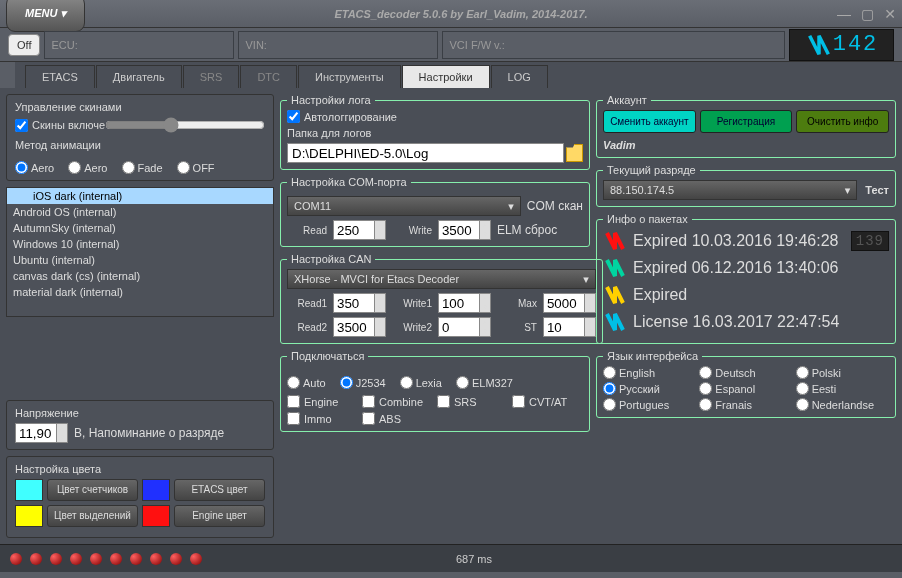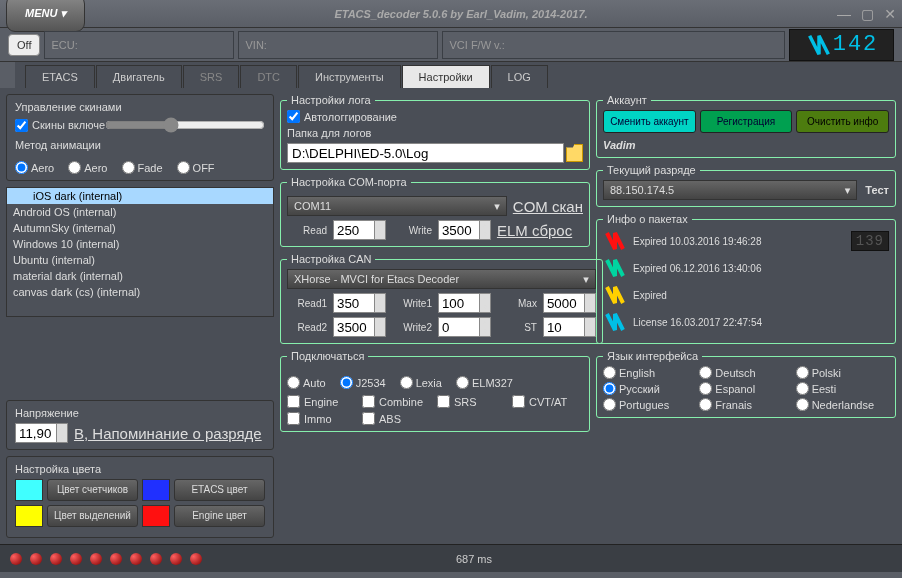--- a/index.html
+++ b/index.html
@@ -47,33 +47,33 @@
 .color-row { display: flex; gap: 4px; margin-bottom: 4px; border-radius: 6px; }
 .color-swatch { width: 28px; height: 22px; border: 1px solid #333; cursor: pointer; }
 .color-btn { flex: 1; background: linear-gradient(#666,#444); border: 1px solid #333; color: #ddd; padding: 4px 4px; border-radius: 3px; cursor: pointer; text-align: center; font-size: 10px; }
 .text-input { background: #fff; border: 1px solid #888; padding: 2px 4px; color: #000; width: 100%; height: 20px; }
 .folder-row { display: flex; align-items: center; gap: 2px; }
 .folder-icon { width: 18px; height: 18px; background: #ffd966; border: 1px solid #cc9900; cursor: pointer; clip-path: polygon(0 20%, 40% 20%, 50% 0, 100% 0, 100% 100%, 0 100%); }
 .select { background: linear-gradient(#666,#444); border: 1px solid #333; color: #ddd; padding: 3px 6px; width: 100%; position: relative; cursor: pointer; }
 .select::after { content: "▾"; position: absolute; right: 6px; }
 .row { display: flex; align-items: center; gap: 6px; margin-top: 4px; }
 .row-label { width: 40px; text-align: right; font-size: 10px; }
-.side-label { font-size: 15px; text-decoration: underline; }
+.side-label { font-size: 12px; }
 .cb-grid { display: grid; grid-template-columns: repeat(4,1fr); gap: 4px; margin-top: 6px; }
 .acct-btns { display: flex; gap: 4px; margin-bottom: 6px; }
 .acct-btn { flex: 1; padding: 5px 2px; text-align: center; border-radius: 3px; cursor: pointer; font-size: 10px; border: 1px solid #222; }
 .btn-green { background: #00d4c4; color: #003; }
 .btn-green2 { background: #00a050; color: #003; }
 .btn-red { background: #4d7c0f; color: #000; }
 .username { font-style: italic; font-weight: bold; }
 .server-row { display: flex; align-items: center; gap: 8px; }
 .server-sel { flex: 1; }
 .pkg-row { display: flex; align-items: center; gap: 6px; margin-bottom: 3px; }
 .pkg-icon { width: 24px; height: 24px; }
-.pkg-text { flex: 1; font-size: 10px; }
+.pkg-text { flex: 1; font-size: 16px; }
 .mini-counter { font-family: 'Courier New', monospace; font-size: 14px; color: #555; background: #222; padding: 1px 4px; border: 1px solid #111; letter-spacing: 1px; }
 .lang-grid { display: grid; grid-template-columns: repeat(3,1fr); gap: 3px; }
 .statusbar { height: 28px; background: #3a3e44; display: flex; align-items: center; padding: 0 10px; gap: 8px; border-top: 1px solid #222; }
 .dot { width: 12px; height: 12px; border-radius: 50%; background: radial-gradient(circle at 30% 30%, #ff6060, #800000); }
 .status-text { margin-left: auto; margin-right: 400px; color: #ccc; }
 fieldset { border: 1px solid #86efac; border-radius: 3px; padding: 4px 6px 6px 6px; margin: 0; }
 legend { color: #ddd; font-size: 11px; padding: 0 4px; }
 </style>
 </head>
 <body>
@@ -142,22 +142,22 @@
             <span>OFF</span>
           </label>
         </div>
     </div>
     <div class="skin-list" id="skin-list">
         <div class="skin-item sel">iOS dark (internal)</div>
         <div class="skin-item">Android OS (internal)</div>
         <div class="skin-item">AutumnSky (internal)</div>
         <div class="skin-item">Windows 10 (internal)</div>
         <div class="skin-item">Ubuntu (internal)</div>
+        <div class="skin-item">canvas dark (cs) (internal)</div>
         <div class="skin-item">material dark (internal)</div>
-        <div class="skin-item">canvas dark (cs) (internal)</div>
       </div>
     <div style="flex:1"></div>
     <div class="group">
       <div class="group-title">Напряжение</div>
       <div class="row">
         <div class="spinner">
             <input value="11,90" style="">
             <div class="spin-btns">
               <span>▲</span>
               <span>▼</span>

